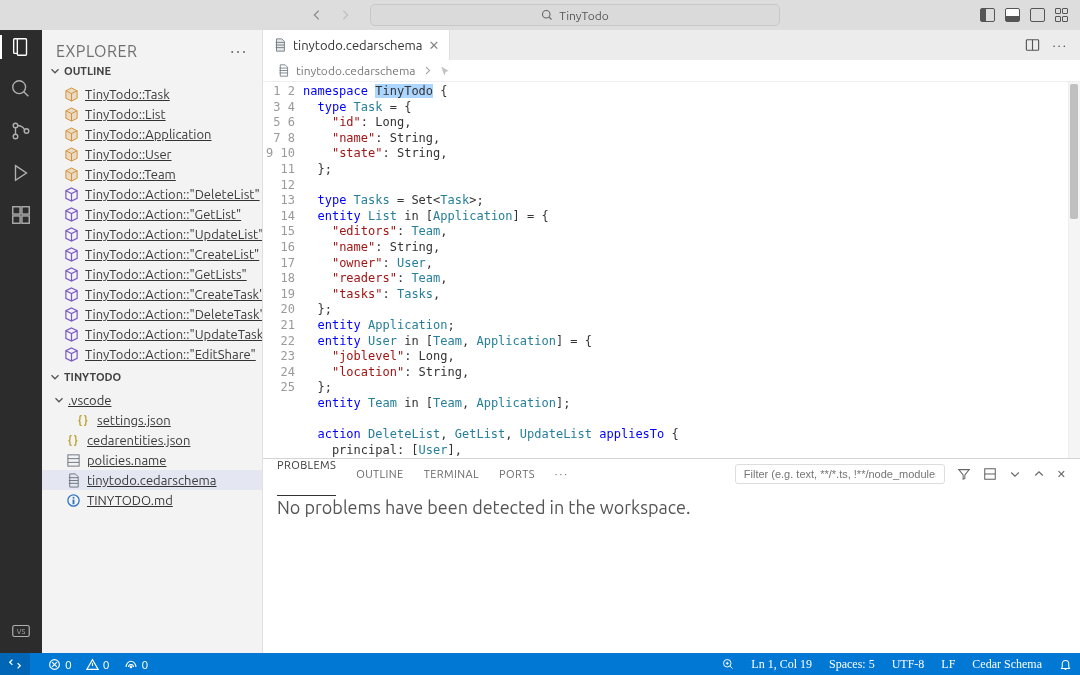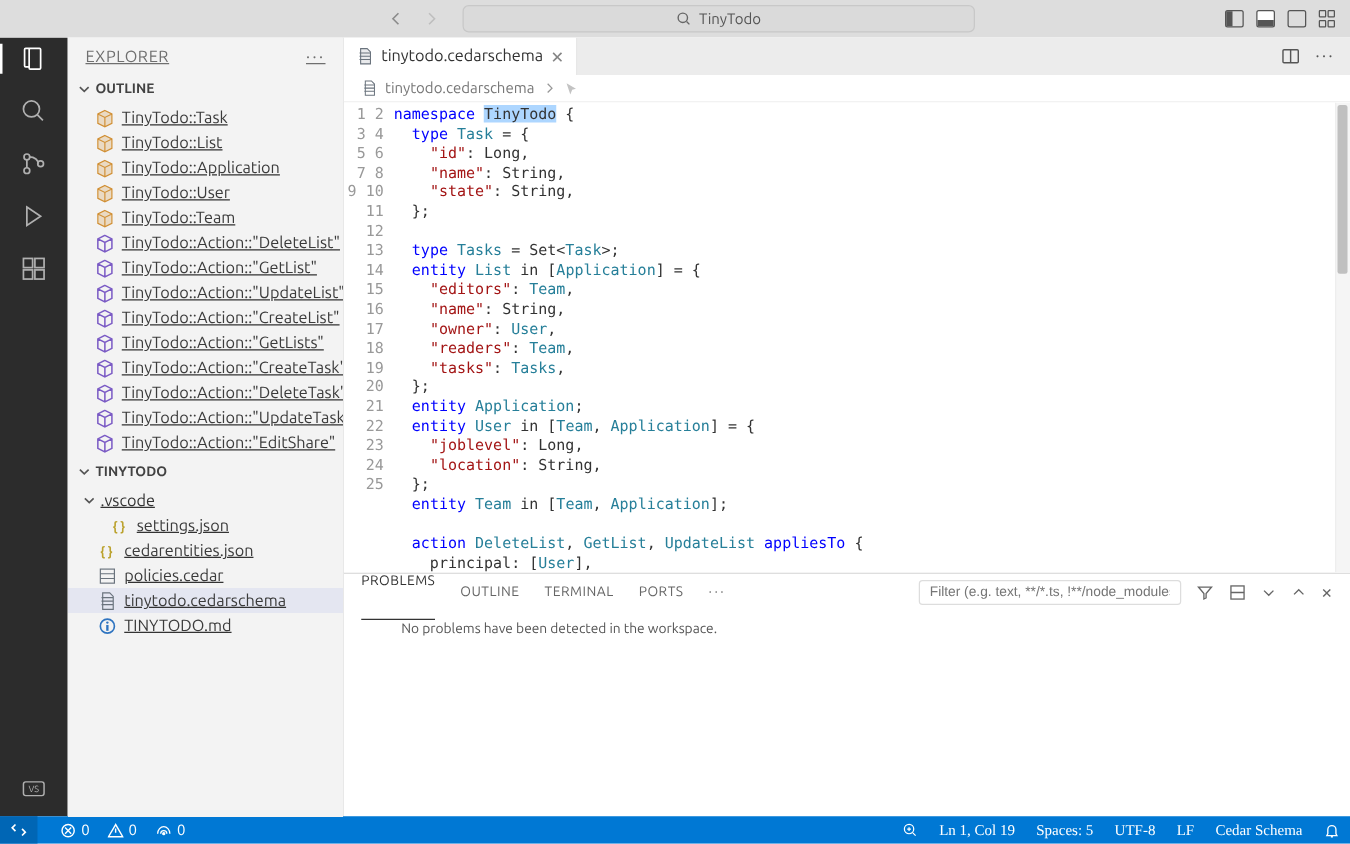--- a/index.html
+++ b/index.html
@@ -41,21 +41,21 @@
 .layout-icons { position:absolute; right:10px; display:flex; gap:10px; }
 .layout-icons span { width:15px; height:14px; border:1.4px solid #555; border-radius:2px; display:inline-block; position:relative;}
 .layout-icons span.primary::before{content:"";position:absolute;left:0;top:0;bottom:0;width:5px;background:#555;}
 .layout-icons span.panel::before{content:"";position:absolute;left:0;right:0;bottom:0;height:5px;background:#555;}
 .layout-icons span.secondary::before{content:"";position:absolute;right:0;top:0;bottom:0;width:5px;background:#fff0;}
 .layout-icons span.custom{border:none;display:flex;flex-wrap:wrap;gap:1px;}
 .layout-icons span.custom i{width:6px;height:6px;border:1.4px solid #555;border-radius:1px;}
 
 .main { flex:1; display:flex; overflow:hidden;}
 .activity-bar {
-  width:54px;
+  width:42px;
   background:#2c2c2c;
   display:flex;
   flex-direction:column;
   align-items:center;
   padding-top:5px;
   gap:18px;
   color:#b0b0b0;
 }
 .activity-bar .ab { width:24px;height:24px;display:flex;align-items:center;justify-content:center;cursor:pointer;}
 .activity-bar .ab.active { color:#fff; }
@@ -66,27 +66,26 @@
 .sidebar {
   width:221px;
   background:#f3f3f3;
   border-right:1px solid #e0e0e0;
   display:flex;
   flex-direction:column;
   overflow-y:auto;
 }
 .sidebar-header {
   height:30px;
-  display:flex;align-items:center;
+  display:flex;align-items:flex-end;
   padding:0 14px;
   justify-content:space-between;
   color:#6f6f6f;
-  font-size:13px;
+  font-size:16px;
   letter-spacing:.5px;
-  text-decoration:underline;
 }
 .dots { letter-spacing:2px; }
 .section-header {
   height:22px;display:flex;align-items:center;
   padding:0 6px;font-size:11px;font-weight:700;
   color:#424242;cursor:pointer;gap:2px;
 }
 .tree { padding:2px 0;text-decoration:underline;}
 .tree-item {
   height:20px;display:flex;align-items:center;
@@ -121,21 +120,21 @@
 .code .sel{background:#add6ff;}
 .minimap{width:12px;background:#f5f5f5;border-left:1px solid #eee;}
 .minimap .ov{position:absolute;right:2px;top:2px;width:8px;height:135px;background:#c0c0c0;border-radius:2px;}
 
 .panel{height:195px;border-top:1px solid #d4d4d4;display:flex;flex-direction:column;background:#fff;}
 .panel-tabs{height:30px;display:flex;align-items:center;padding:0 14px;gap:20px;font-size:11px;color:#666;position:relative;}
 .panel-tabs .pt{cursor:pointer;letter-spacing:.4px;}
 .panel-tabs .pt.active{color:#333;border-bottom:1px solid #333;padding-bottom:24px;margin-bottom:-7px;}
 .panel-right{margin-left:auto;display:flex;align-items:center;gap:12px;}
 .panel-filter{height:20px;border:1px solid #ddd;border-radius:3px;padding:0 8px;font-size:11px;width:210px;color:#888;background:#fff;}
-.panel-body{padding:8px 14px;font-size:11px;color:#555;margin-left:32px;}
+.panel-body{padding:8px 14px;font-size:18px;color:#555;}
 
 .statusbar{height:22px;background:#0078d4;color:#fff;display:flex;align-items:center;font-size:12px;padding:0 8px;gap:14px;}
 .statusbar .remote{background:#0066b5;height:22px;display:flex;align-items:center;padding:0 8px;margin-left:-8px;margin-right:4px;}
 .statusbar .right{margin-left:auto;display:flex;gap:17px;align-items:center;font-family:Liberation Serif, serif;}
 .sb-item{display:flex;align-items:center;gap:4px;}
 
 .chev{display:inline-block;transform:rotate(0deg);}
 .chev.down{transform:rotate(90deg);}
 svg{display:block;}
 </style>
@@ -344,21 +343,21 @@
           <svg class="icon-svg file-yellow" width="15" height="15" viewBox="0 0 16 16">
             <text x="2" y="12" font-size="11" font-weight="700" fill="currentColor">{ }</text>
           </svg>
           <span>cedarentities.json</span>
         </div>
         <div class="tree-item file-item">
           <svg class="icon-svg file-gray" width="15" height="15" viewBox="0 0 16 16">
             <rect x="2" y="2" width="12" height="12" stroke="currentColor" fill="none"></rect>
             <path d="M2 6h12M2 10h12" stroke="currentColor"></path>
           </svg>
-          <span>policies.cedar</span>
+          <span>policies.name</span>
         </div>
         <div class="tree-item file-item selected">
           <svg class="icon-svg file-gray" width="15" height="15" viewBox="0 0 16 16">
             <path stroke="currentColor" fill="none" d="M4 1h6l3 3v11H4zM3 5h10M3 8h10M3 11h10"></path>
           </svg>
           <span>tinytodo.cedarschema</span>
         </div>
         <div class="tree-item file-item">
           <svg class="icon-svg file-blue" width="15" height="15" viewBox="0 0 16 16">
             <circle cx="8" cy="8" r="6" fill="none" stroke="currentColor" stroke-width="1.4"></circle>

